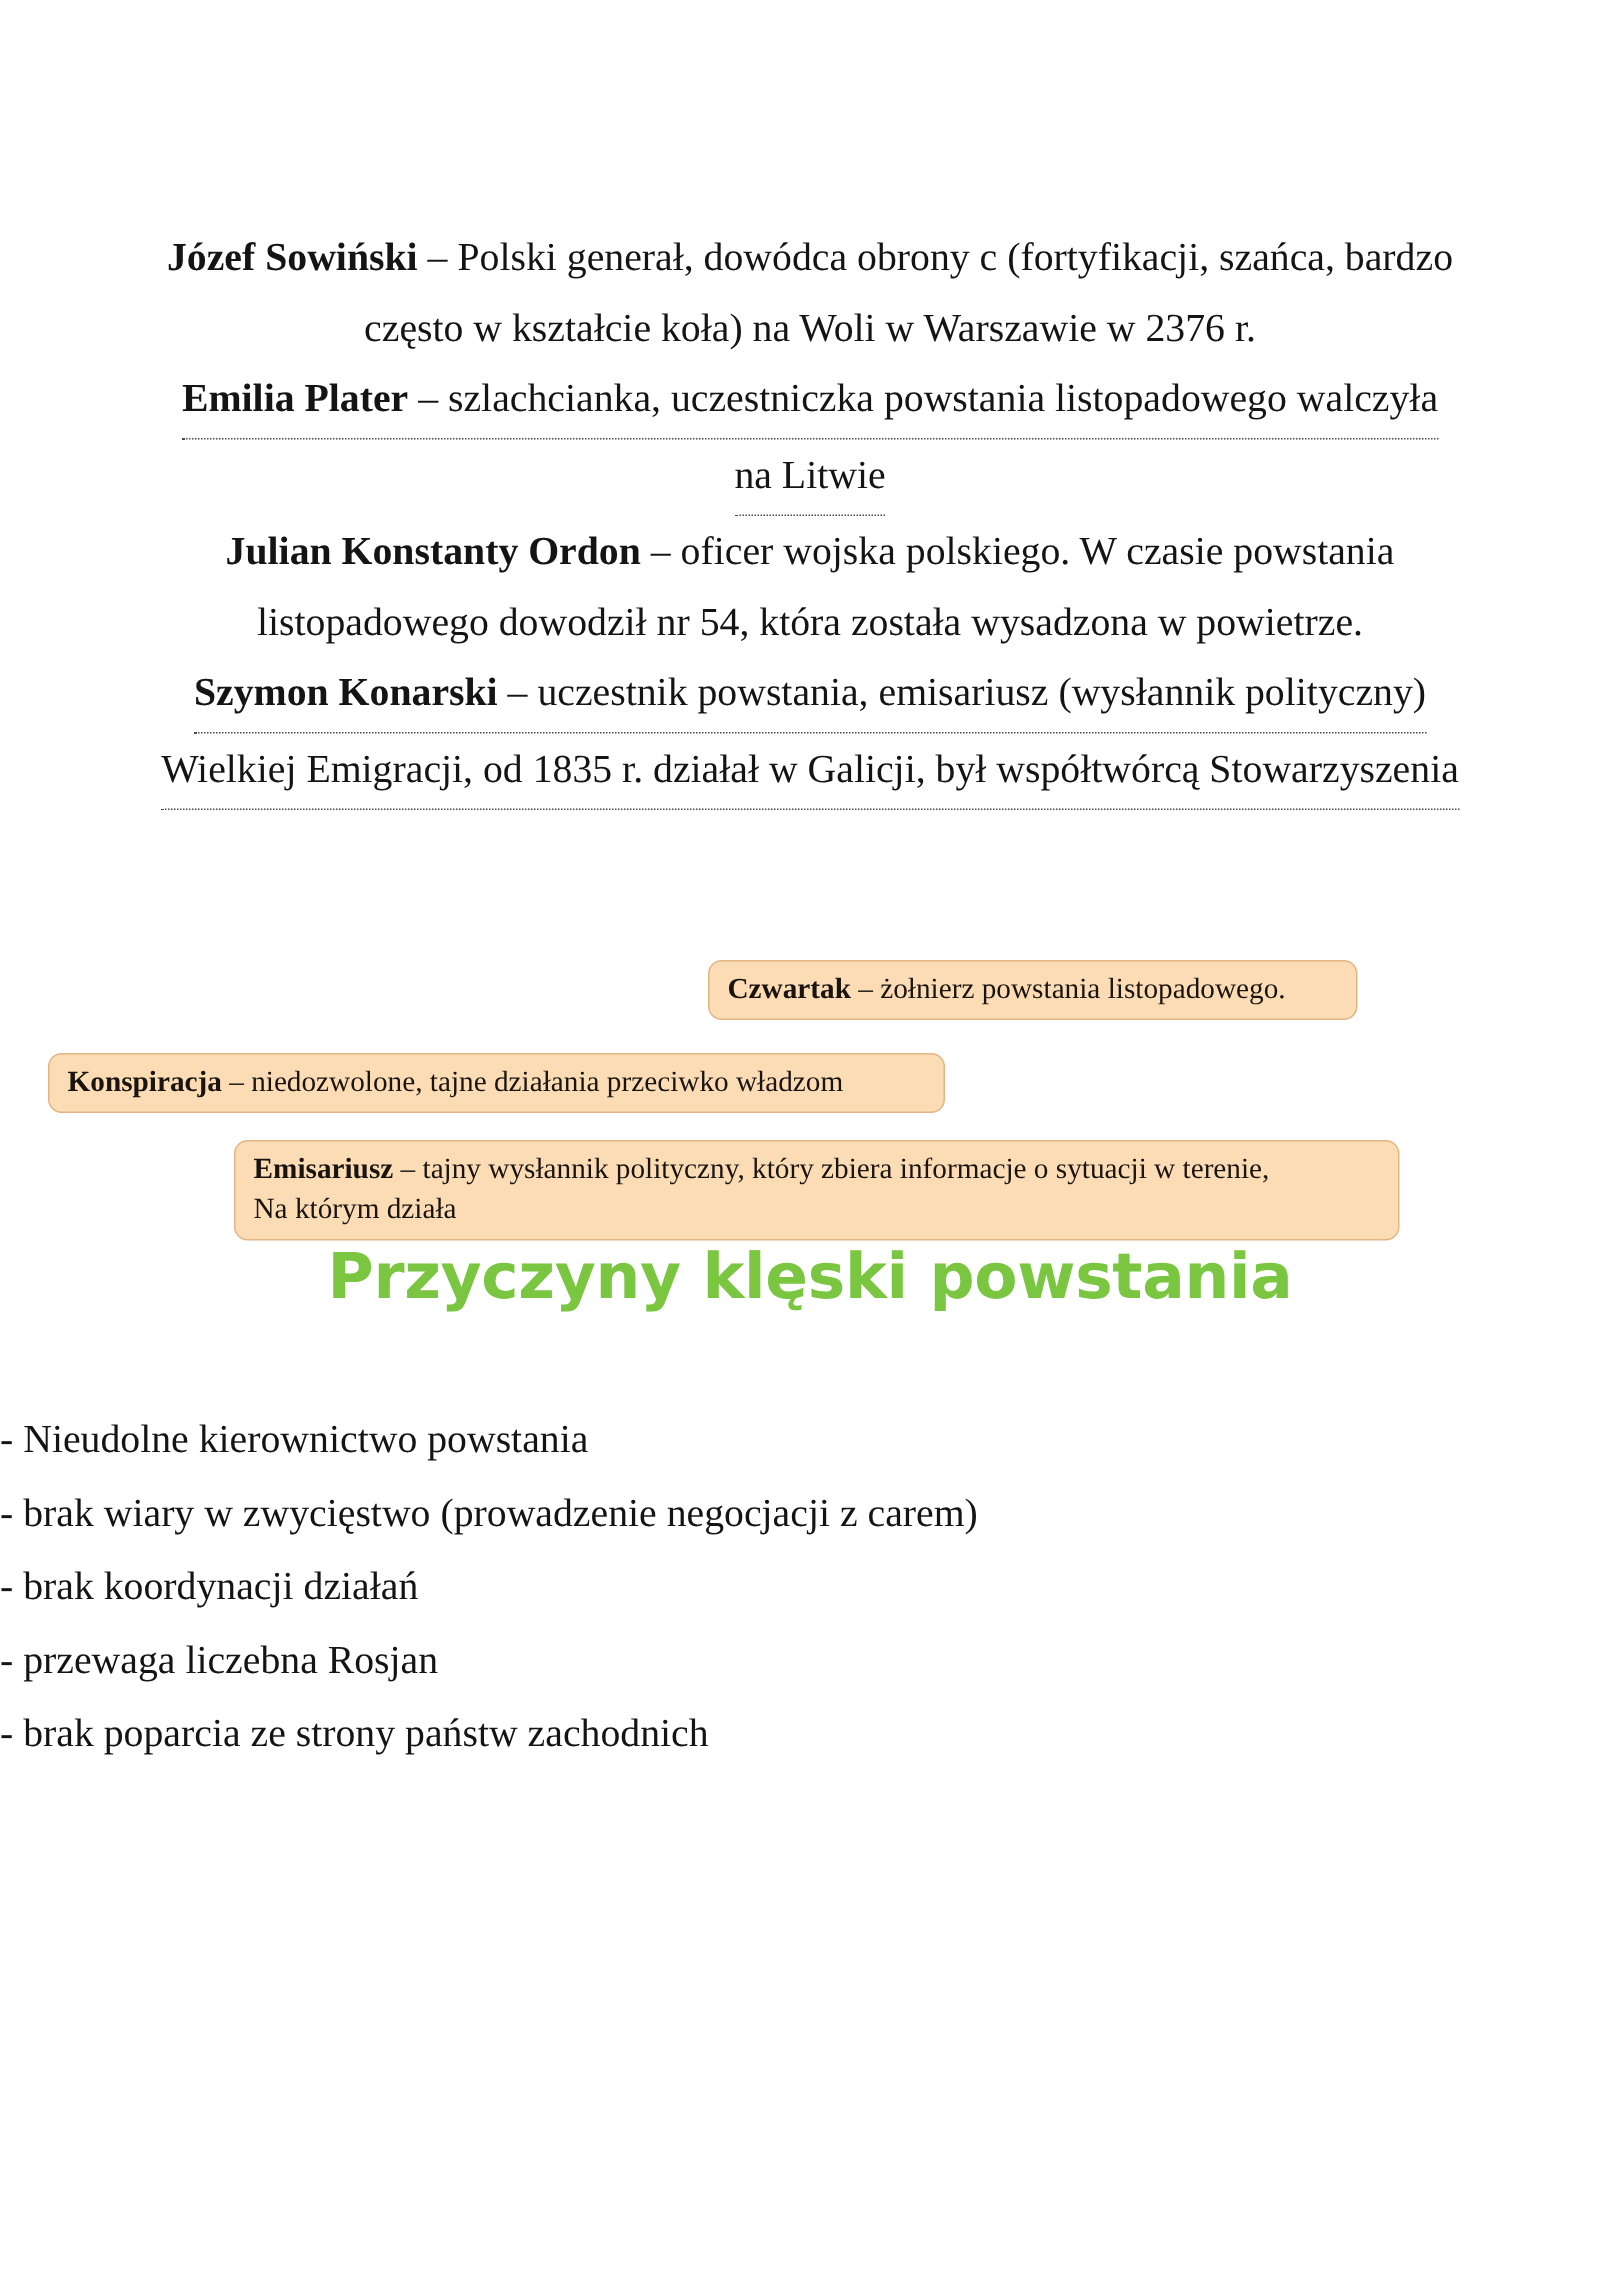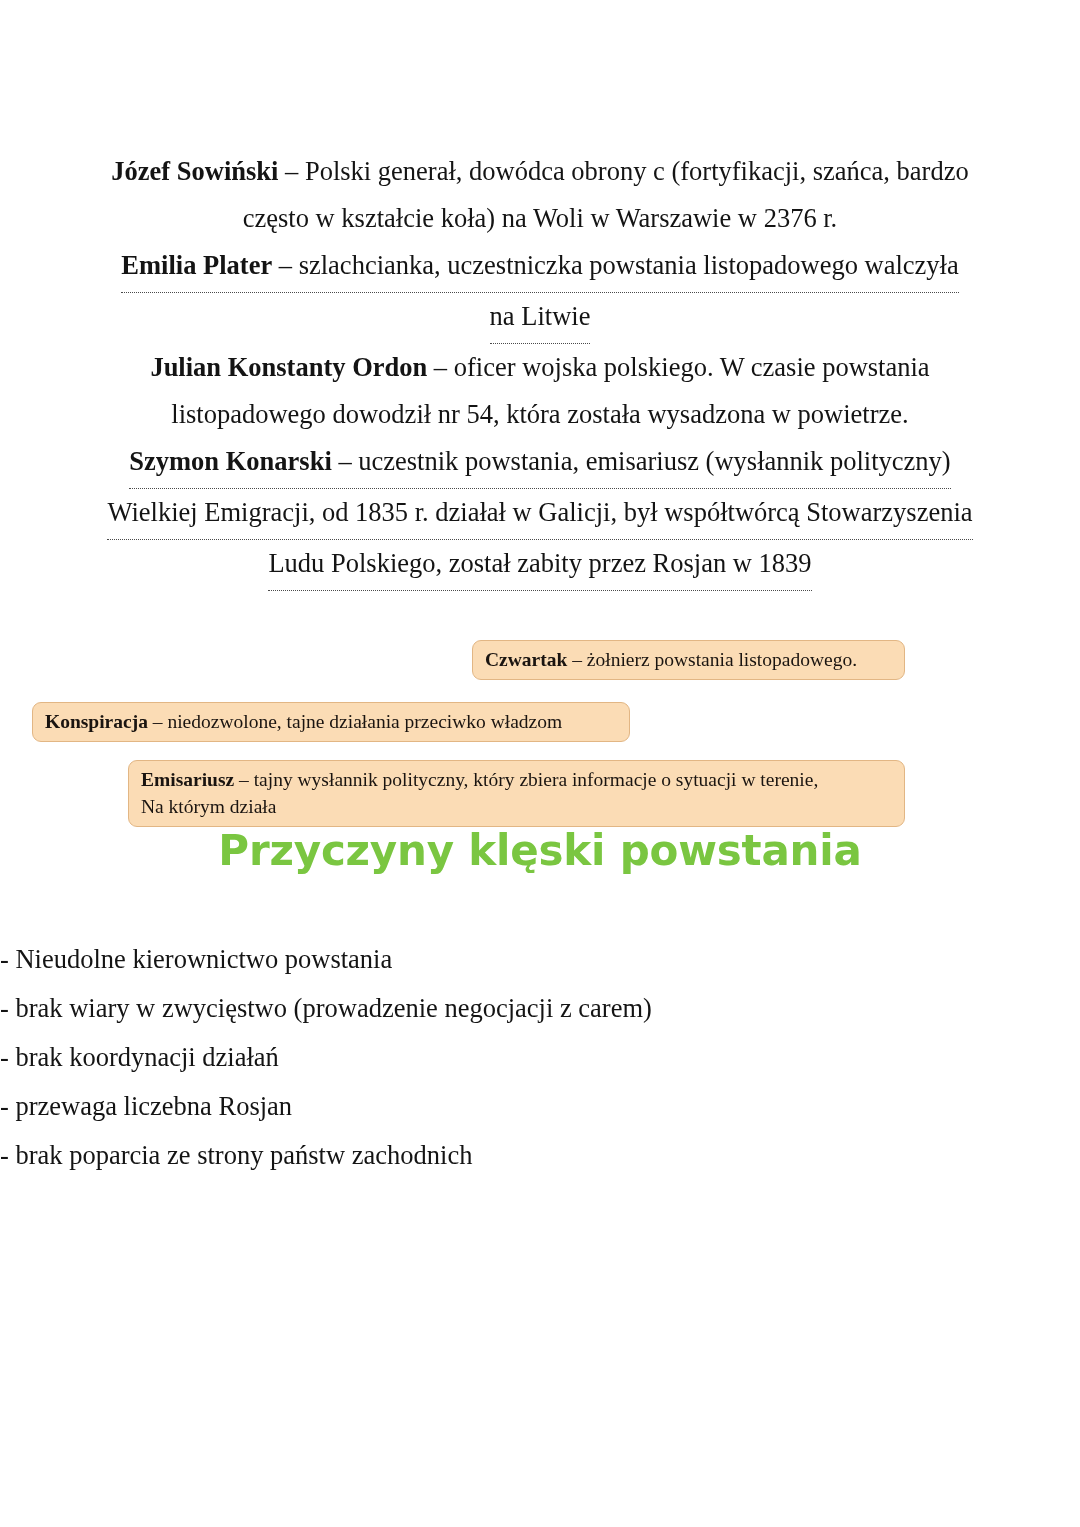--- a/index.html
+++ b/index.html
@@ -83,21 +83,21 @@
   }
 
   #def-konspiracja {
     left: 32px;
     top: 670px;
     width: 598px;
     white-space: nowrap;
   }
 
   #def-emisariusz {
-    left: 128px;
+    left: 156px;
     top: 728px;
     width: 777px;
   }
   #def-emisariusz .second-line {
     display: block;
   }
 
   
   .section-heading {
     position: absolute;
@@ -175,25 +175,20 @@
         <span class="lead">Szymon Konarski</span><span> – uczestnik powstania, emisariusz (wysłannik polityczny)</span>
       </span>
     </div>
 
     <div class="bio-line dotted">
       <span class="txt">
         <span class="lead"></span><span>Wielkiej Emigracji, od 1835 r. działał w Galicji, był współtwórcą Stowarzyszenia</span>
       </span>
     </div>
 
-    <div class="bio-line dotted">
-      <span class="txt">
-        <span class="lead"></span><span>Ludu Polskiego, został zabity przez Rosjan w 1839</span>
-      </span>
-    </div>
 
   </div>
 
   <div class="def-box" id="def-czwartak">
     <span class="term">Czwartak</span><span> – żołnierz powstania listopadowego.</span>
   </div>
 
   <div class="def-box" id="def-konspiracja">
     <span class="term">Konspiracja</span><span> – niedozwolone, tajne działania przeciwko władzom</span>
   </div>

